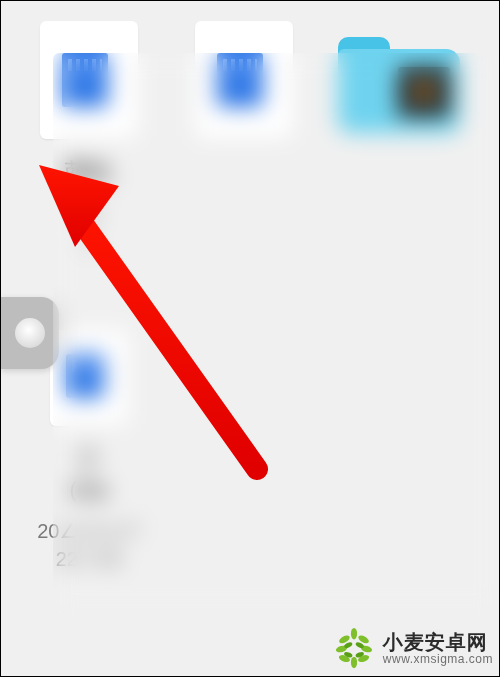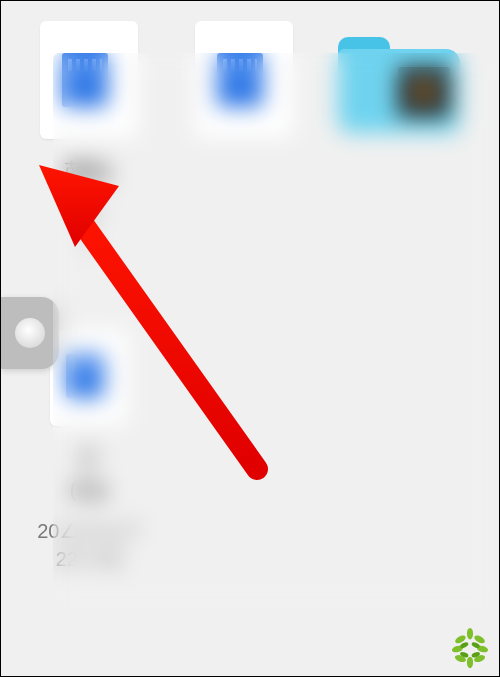--- a/index.html
+++ b/index.html
@@ -259,13 +259,17 @@
         <ellipse cx="24" cy="38" rx="3.2" ry="6"></ellipse>
       </g>
       <g fill="#5aa017">
         <ellipse cx="18" cy="20" rx="4.5" ry="2.4" transform="rotate(-25 18 20)"></ellipse>
         <ellipse cx="30" cy="20" rx="4.5" ry="2.4" transform="rotate(25 30 20)"></ellipse>
         <ellipse cx="18" cy="30" rx="4.5" ry="2.4" transform="rotate(20 18 30)"></ellipse>
         <ellipse cx="30" cy="30" rx="4.5" ry="2.4" transform="rotate(-20 30 30)"></ellipse>
       </g>
     </svg>
   </div>
+  <div class="txt">
+    <span class="l1">小麦安卓网</span>
+    <span class="l2">www.xmsigma.com</span>
+  </div>
 </div>
 
 </body></html>

